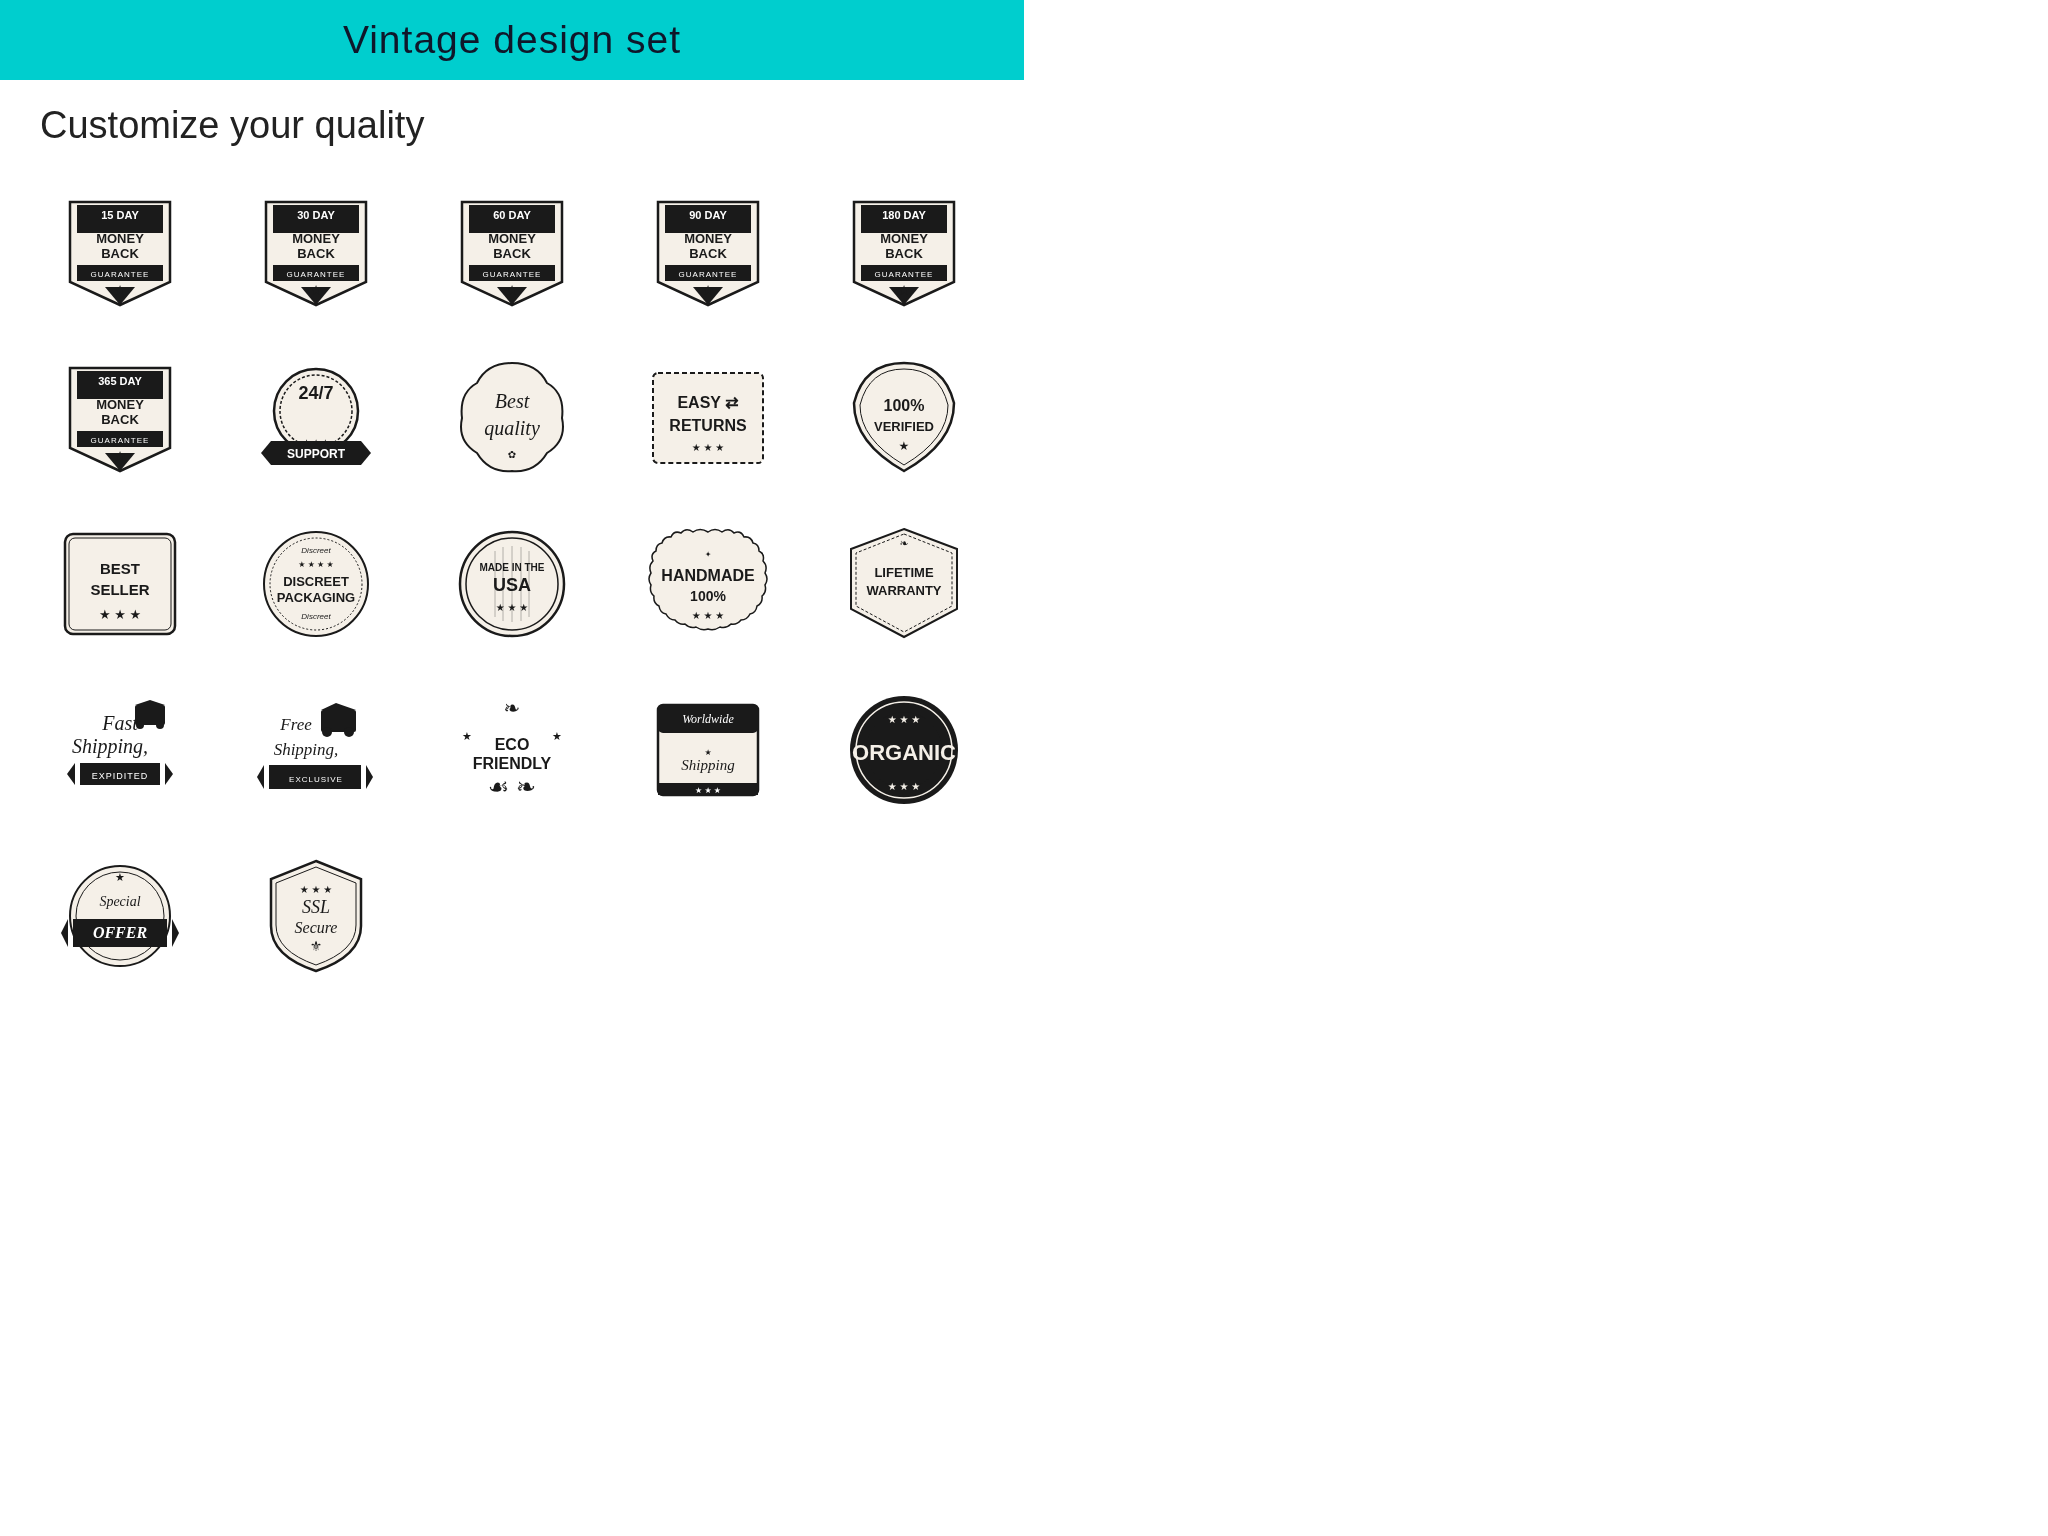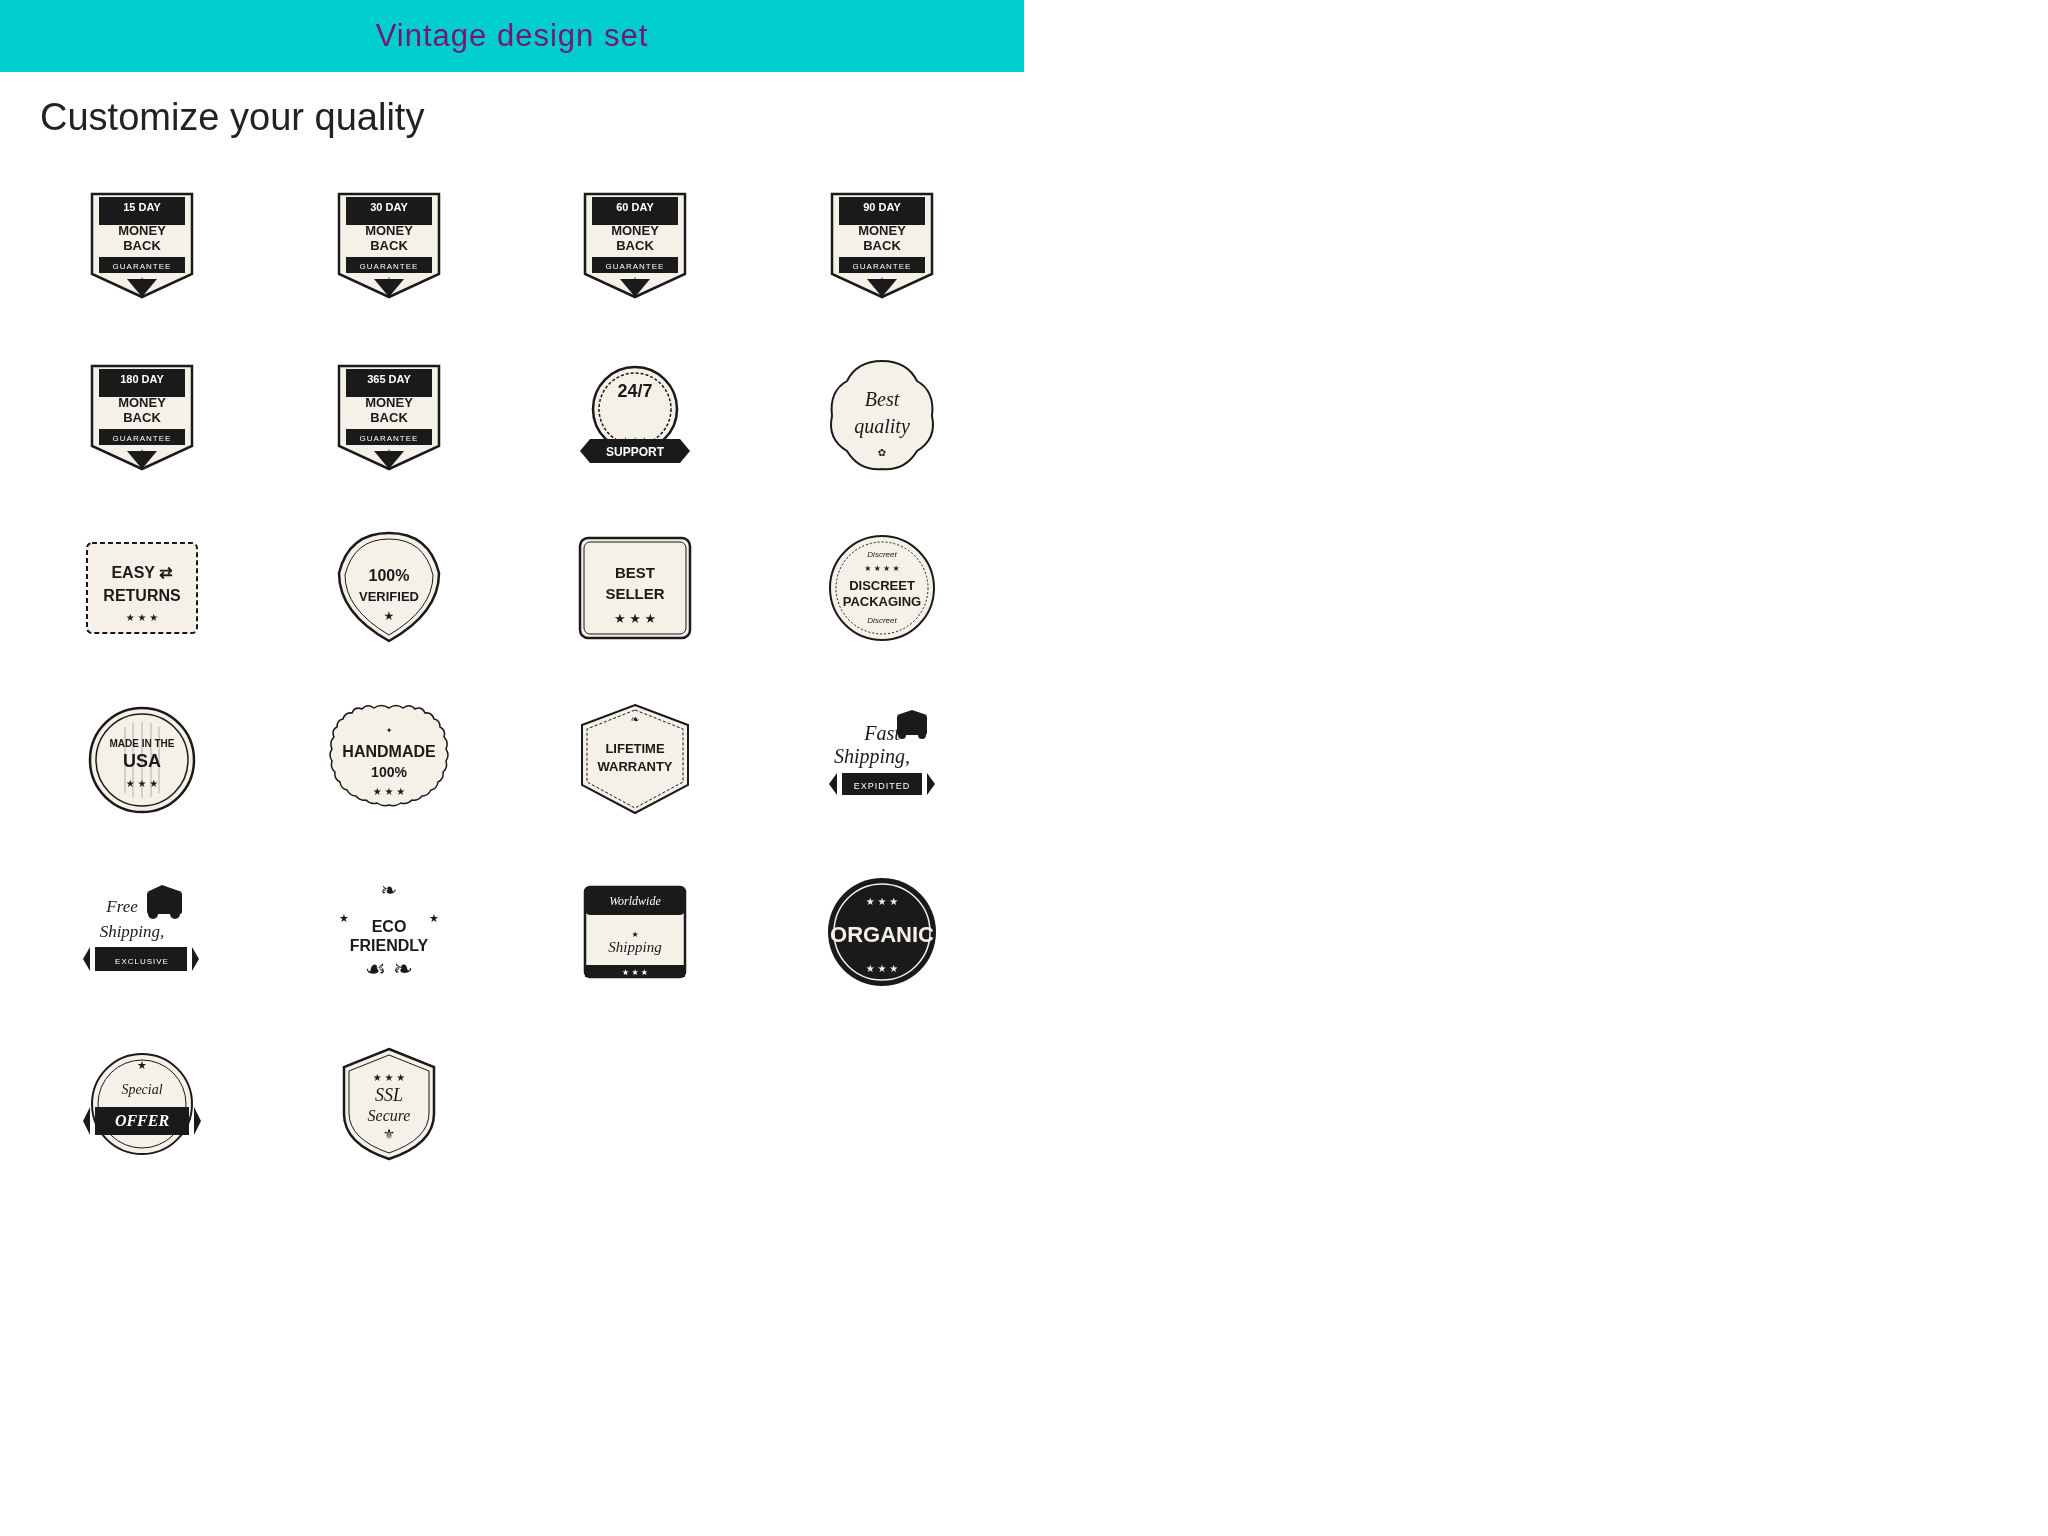--- a/index.html
+++ b/index.html
@@ -8,35 +8,35 @@
       background: #fff;
       width: 1024px;
       min-height: 768px;
     }
     .header {
       background: #00cece;
       text-align: center;
       padding: 18px 0;
     }
     .header h1 {
-      color: #701a75;
-      font-size: 31px;
+      color: #0f172a;
+      font-size: 39px;
       font-weight: 400;
       letter-spacing: 1px;
     }
     .subtitle {
       font-size: 38px;
       color: #222;
       padding: 24px 40px 10px 40px;
       font-weight: 300;
     }
     .badge-grid {
       display: grid;
-      grid-template-columns: repeat(4, 1fr);
-      gap: 22px;
+      grid-template-columns: repeat(5, 1fr);
+      gap: 16px;
       padding: 20px 30px 30px 30px;
     }
     .badge-cell {
       display: flex;
       align-items: center;
       justify-content: center;
       padding: 10px 5px;
     }
     
     svg {

